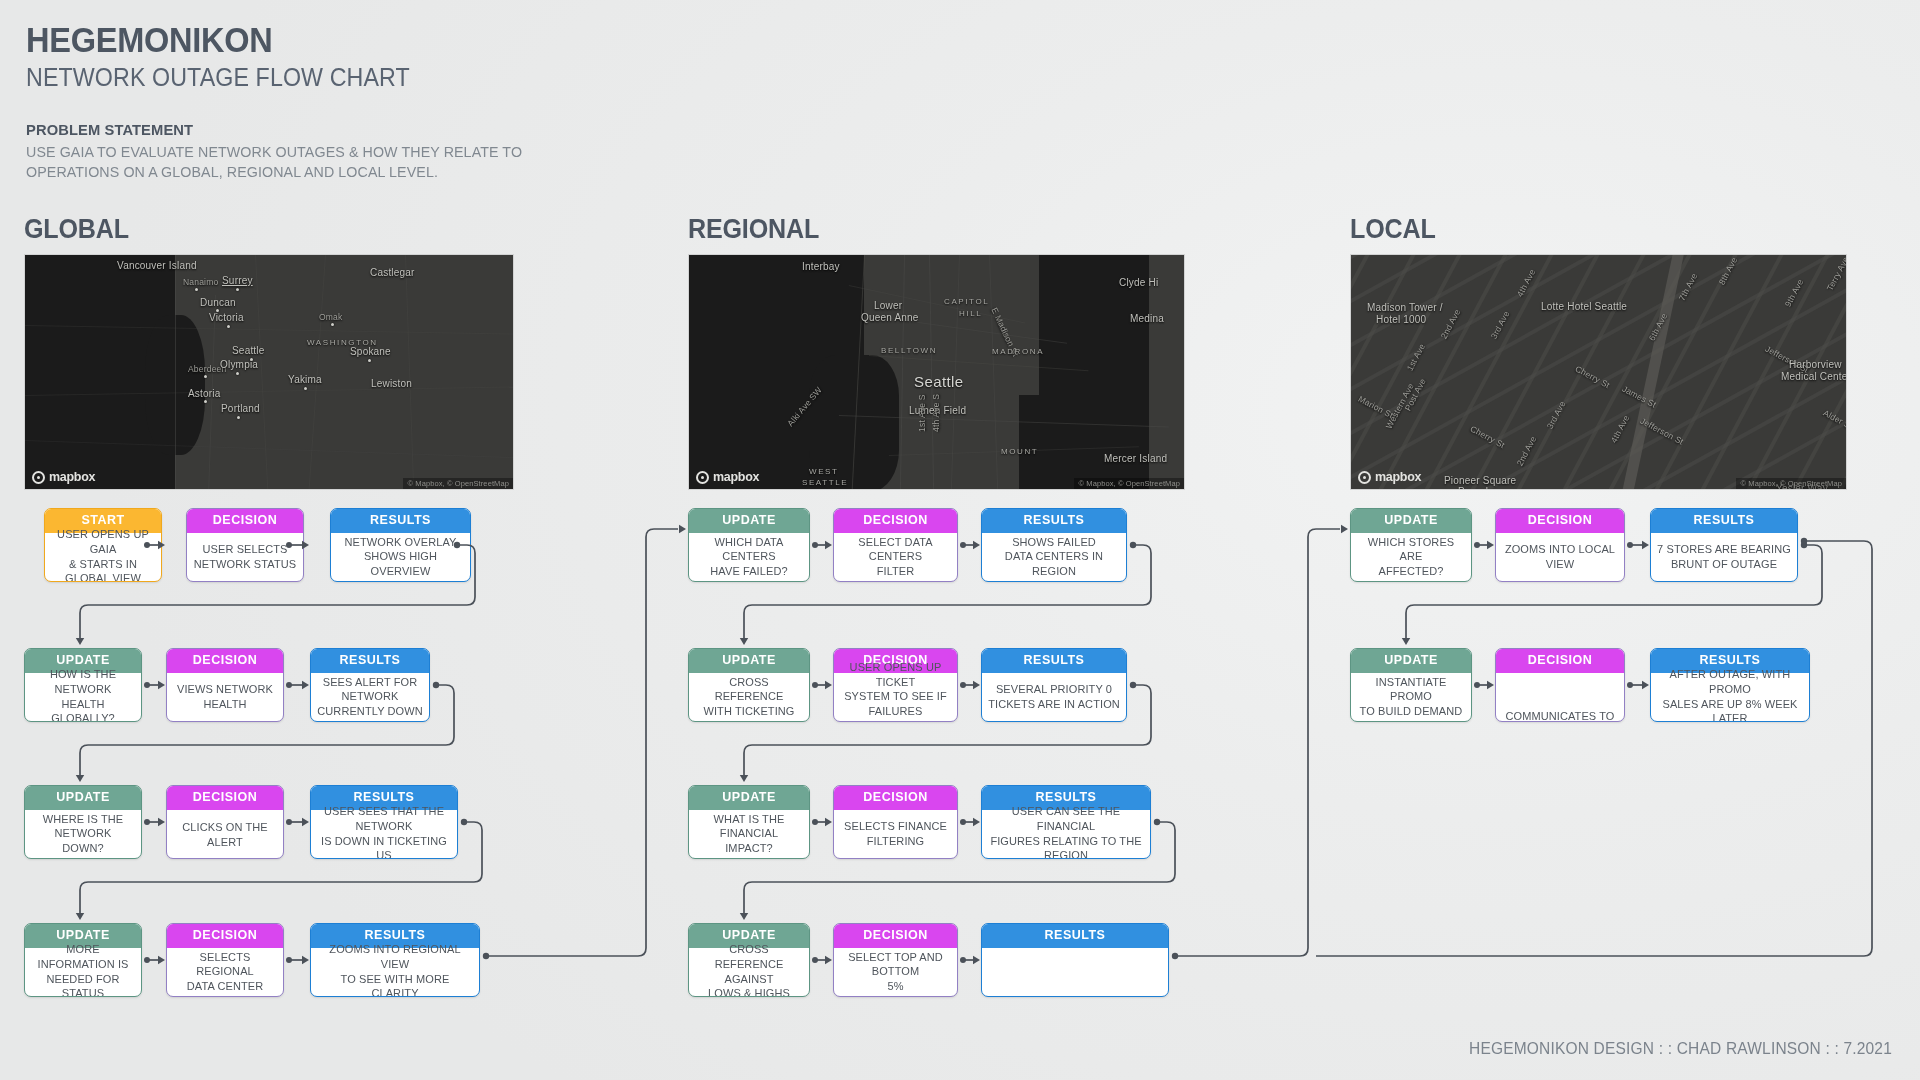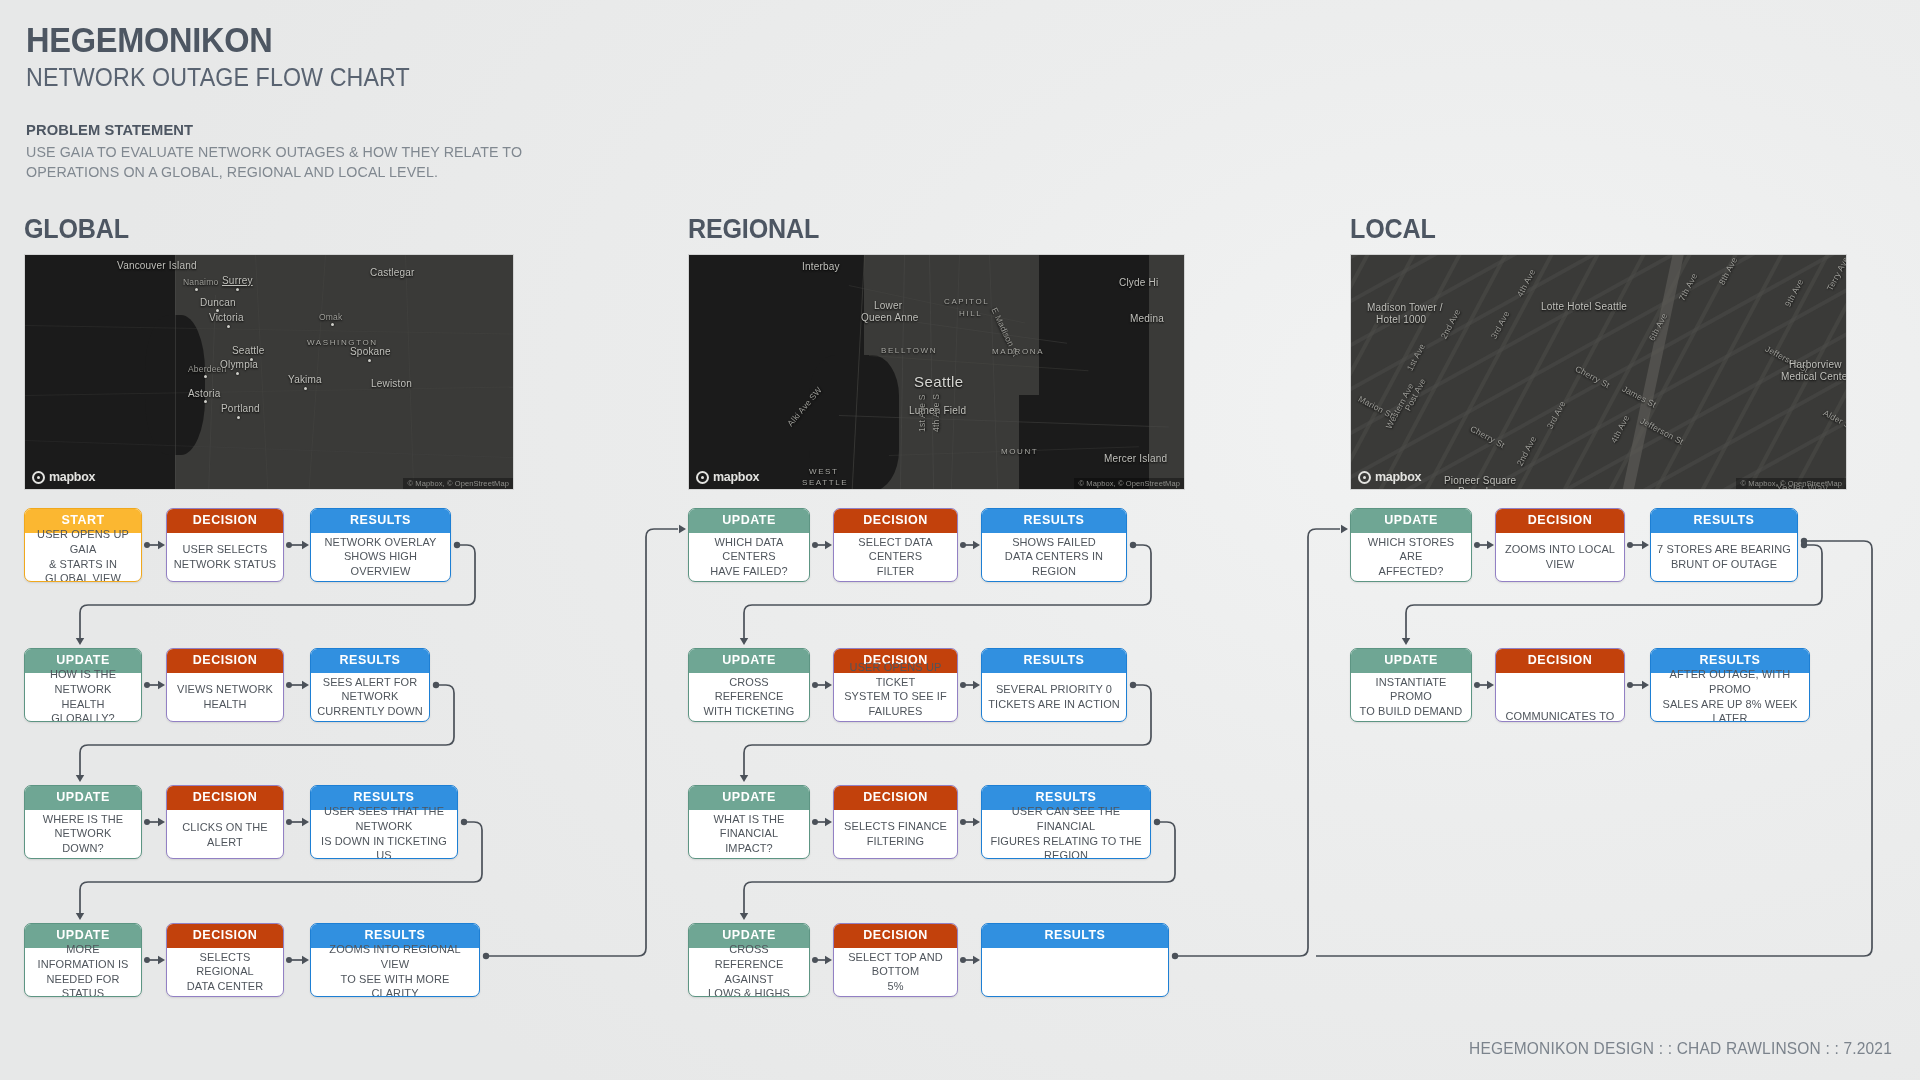--- a/index.html
+++ b/index.html
@@ -91,21 +91,21 @@
   .node-bd {
     font-size:11px; color:#4f555c; text-align:center; line-height:1.32;
     padding:9px 6px; display:flex; align-items:center; justify-content:center;
     letter-spacing:0.1px;
   }
   .k-start  { border-color:#f0a81d; }
   .k-start  .node-hd { background:#fbb731; }
   .k-update { border-color:#5d9583; }
   .k-update .node-hd { background:#6fa694; }
   .k-decision  { border-color:#9280c4; }
-  .k-decision  .node-hd { background:#c2410c; }
+  .k-decision  .node-hd { background:#d946ef; }
   .k-results { border-color:#1d7fd4; }
   .k-results .node-hd { background:#3190e0; }
 
   
   .wires { position:absolute; left:0; top:0; pointer-events:none; overflow:visible; }
   .wires path, .wires line { fill:none; stroke:#4b5159; stroke-width:1.7; }
   .wires circle { fill:#4b5159; }
   .wires polygon { fill:#4b5159; }
 
   
@@ -171,21 +171,21 @@
         <div class="map-lbl med" style="left: 163px; top: 133px;">Astoria</div>
         <div class="map-dot" style="left: 212px; top: 161px;"></div>
         <div class="map-lbl med" style="left: 196px; top: 148px;">Portland</div>
         <div class="mapbox-logo">
           <span class="mb-mark"></span>
           <span>mapbox</span>
         </div>
         <div class="map-attrib">© Mapbox, © OpenStreetMap</div>
       </div>
       <div class="flow" style="height: 500px;">
-        <div class="row" style="top: 0px; height: 74px; width: 100%;">
+        <div class="row" style="top: 0px; height: 74px; width: 100%; margin-left: 20px;">
           <div class="node k-start" style="left: 0px; top: 0px; width: 118px; height: 74px;">
             <div class="node-hd">START</div>
             <div class="node-bd" style="height: 48px;">
               <div>
                 <div>USER OPENS UP GAIA</div>
                 <div>&amp; STARTS IN GLOBAL VIEW</div>
               </div>
             </div>
           </div>
           <div class="node k-decision" style="left: 142px; top: 0px; width: 118px; height: 74px;">

